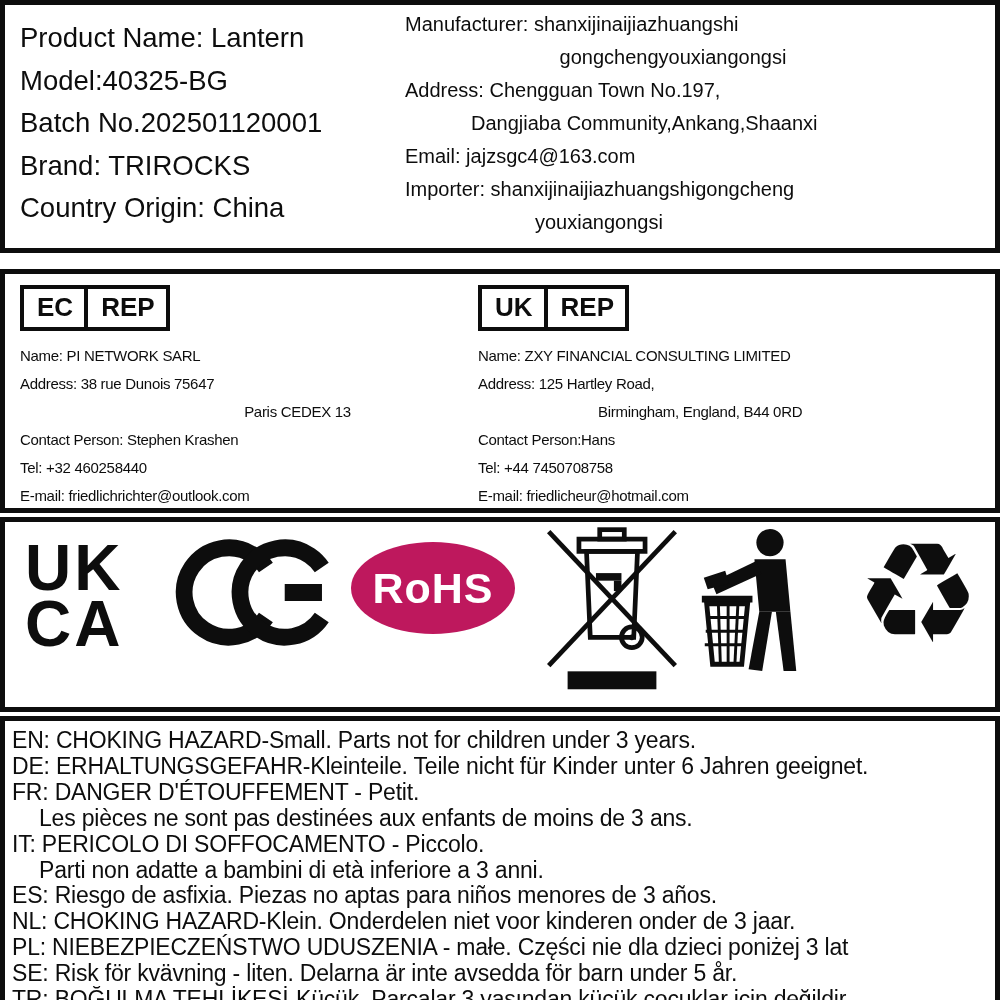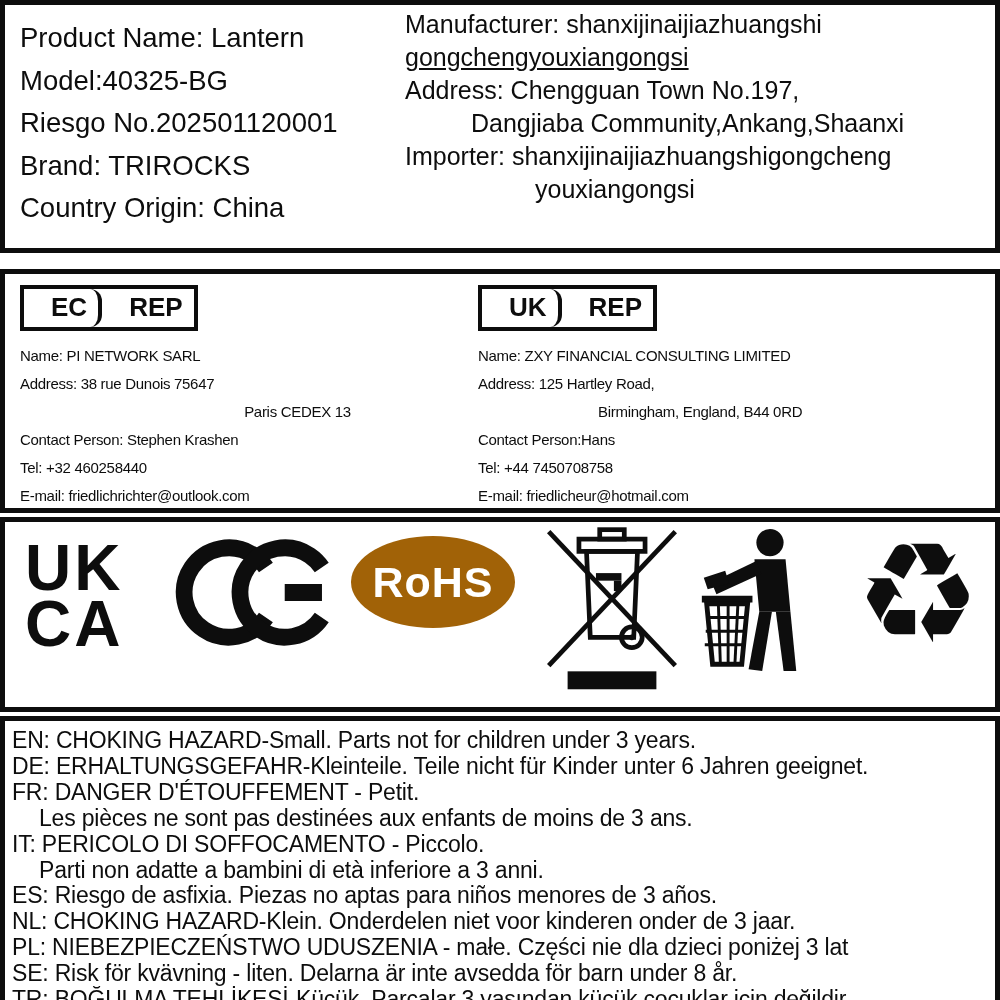--- a/index.html
+++ b/index.html
@@ -4,70 +4,71 @@
 <style>
   html,body{margin:0;padding:0;background:#ffffff;}
   body{width:1000px;height:1000px;font-family:"Liberation Sans",sans-serif;color:#0d0d0d;overflow:hidden;}
   *{box-sizing:border-box;}
   .box{border:5px solid #0d0d0d;background:#fff;width:1000px;}
   .nowrap{white-space:nowrap;}
 
   
   #box-product{height:253px;margin-bottom:16px;display:flex;}
   .col-left{width:400px;padding:12px 0 0 15px;font-size:27.5px;line-height:42.6px;}
-  .col-right{flex:1;padding:3px 4px 0 0;font-size:25px;line-height:33px;}
-  .r-align-right{text-align:left;padding-right:50px;text-decoration:underline;}
+  .col-right{flex:1;padding:3px 4px 0 0;font-size:20px;line-height:33px;}
+  .r-align-right{text-align:center;padding-right:50px;}
   .r-indent-1{padding-left:66px;}
   .r-indent-2{padding-left:130px;}
 
   
   #box-rep{height:244px;margin-bottom:4px;display:flex;}
   .rep-col{padding:11px 0 0 15px;}
   .rep-col.ec{width:465px;}
   .rep-col.uk{flex:1;padding-left:8px;}
   .rep-badge{display:inline-flex;border:4px solid #0d0d0d;font-weight:bold;font-size:26px;margin-bottom:11px;}
-  .rep-badge .cell{padding:3px 11px 4px 27px;border-radius:12px;}
+  .rep-badge .cell{padding:3px 11px 4px 13px;}
   .rep-badge .cell.first{border-right:4px solid #0d0d0d;}
   .rep-line{font-size:15px;line-height:28px;letter-spacing:-0.3px;white-space:nowrap;}
   .ec-indent{padding-left:105px;text-align:center;}
   .uk-indent{padding-left:120px;}
 
   
   #box-marks{height:195px;margin-bottom:4px;position:relative;}
   .mark{position:absolute;}
   #ukca{left:20px;top:18px;font-weight:700;font-size:64px;line-height:56px;letter-spacing:3px;}
   #ce{left:168px;top:14px;}
-  #rohs{left:346px;top:14px;width:164px;height:92px;background:#a16207;border-radius:50%;
+  #rohs{left:346px;top:20px;width:164px;height:92px;background:#be185d;border-radius:50%;
         display:flex;align-items:center;justify-content:center;color:#fff;
         font-size:43px;font-weight:bold;letter-spacing:1px;}
   #weee{left:536px;top:2px;}
   #tidyman{left:690px;top:6px;}
   #recycle{left:850px;top:-18px;font-family:"DejaVu Sans",sans-serif;font-size:140px;line-height:180px;}
 
   
   #box-warnings{height:296px;padding:7px 6px 0 7px;}
   .warn-line{font-size:23px;line-height:25.9px;letter-spacing:-0.2px;white-space:nowrap;}
   .warn-indent{padding-left:27px;}
 </style>
 </head>
 <body>
 
 <div class="box" id="box-product">
   <div class="col-left">
     <div class="nowrap">Product Name: Lantern</div>
     <div class="nowrap">Model:40325-BG</div>
-    <div class="nowrap">Riesgo No.202501120001</div>
+    <div class="nowrap">Batch No.202501120001</div>
     <div class="nowrap">Brand: TRIROCKS</div>
     <div class="nowrap">Country Origin: China</div>
   </div>
   <div class="col-right">
     <div class="nowrap">Manufacturer: shanxijinaijiazhuangshi</div>
     <div class="nowrap r-align-right">gongchengyouxiangongsi</div>
     <div class="nowrap">Address: Chengguan Town No.197,</div>
     <div class="nowrap r-indent-1">Dangjiaba Community,Ankang,Shaanxi</div>
+    <div class="nowrap">Email: jajzsgc4@163.com</div>
     <div class="nowrap">Importer: shanxijinaijiazhuangshigongcheng</div>
     <div class="nowrap r-indent-2">youxiangongsi</div>
   </div>
 </div>
 
 <div class="box" id="box-rep">
   <div class="rep-col ec">
     <div class="rep-badge">
       <span class="cell first">EC</span>
       <span class="cell">REP</span>
@@ -148,15 +149,15 @@
 <div class="box" id="box-warnings">
   <div class="warn-line">EN: CHOKING HAZARD-Small. Parts not for children under 3 years.</div>
   <div class="warn-line">DE: ERHALTUNGSGEFAHR-Kleinteile. Teile nicht für Kinder unter 6 Jahren geeignet.</div>
   <div class="warn-line">FR: DANGER D'ÉTOUFFEMENT - Petit.</div>
   <div class="warn-line warn-indent">Les pièces ne sont pas destinées aux enfants de moins de 3 ans.</div>
   <div class="warn-line">IT: PERICOLO DI SOFFOCAMENTO - Piccolo.</div>
   <div class="warn-line warn-indent">Parti non adatte a bambini di età inferiore a 3 anni.</div>
   <div class="warn-line">ES: Riesgo de asfixia. Piezas no aptas para niños menores de 3 años.</div>
   <div class="warn-line">NL: CHOKING HAZARD-Klein. Onderdelen niet voor kinderen onder de 3 jaar.</div>
   <div class="warn-line">PL: NIEBEZPIECZEŃSTWO UDUSZENIA - małe. Części nie dla dzieci poniżej 3 lat</div>
-  <div class="warn-line">SE: Risk för kvävning - liten. Delarna är inte avsedda för barn under 8 år.</div>
+  <div class="warn-line">SE: Risk för kvävning - liten. Delarna är inte avsedda för barn under 5 år.</div>
   <div class="warn-line">TR: BOĞULMA TEHLİKESİ-Küçük. Parçalar 3 yaşından küçük çocuklar için değildir.</div>
 </div>
 
 </body></html>

